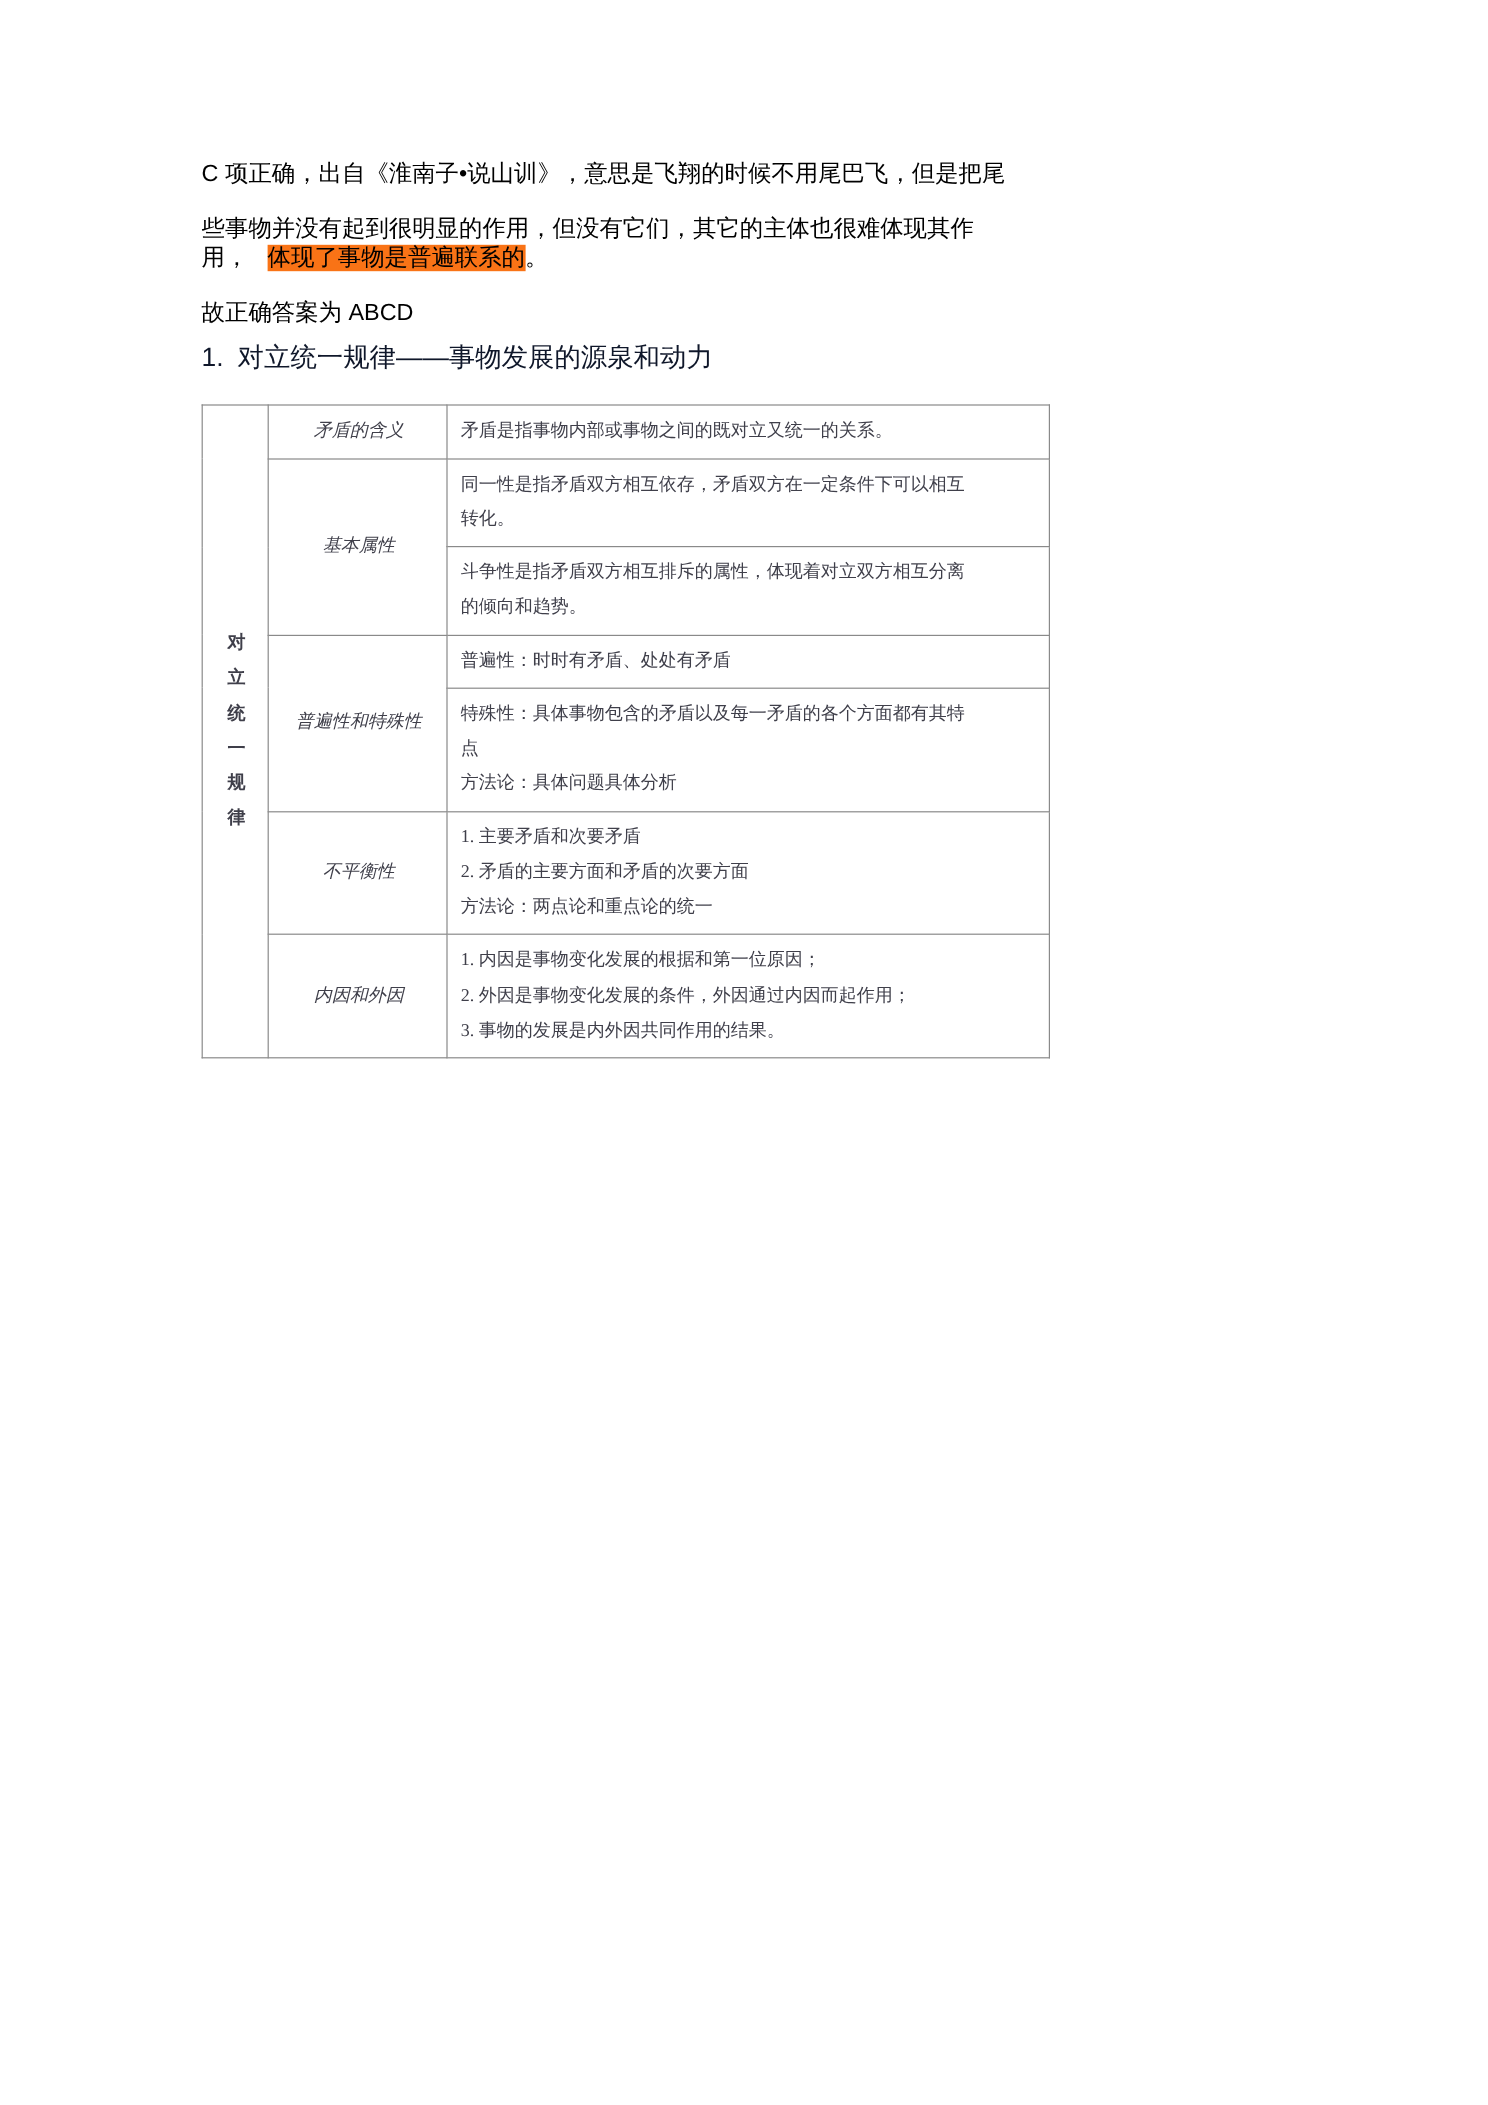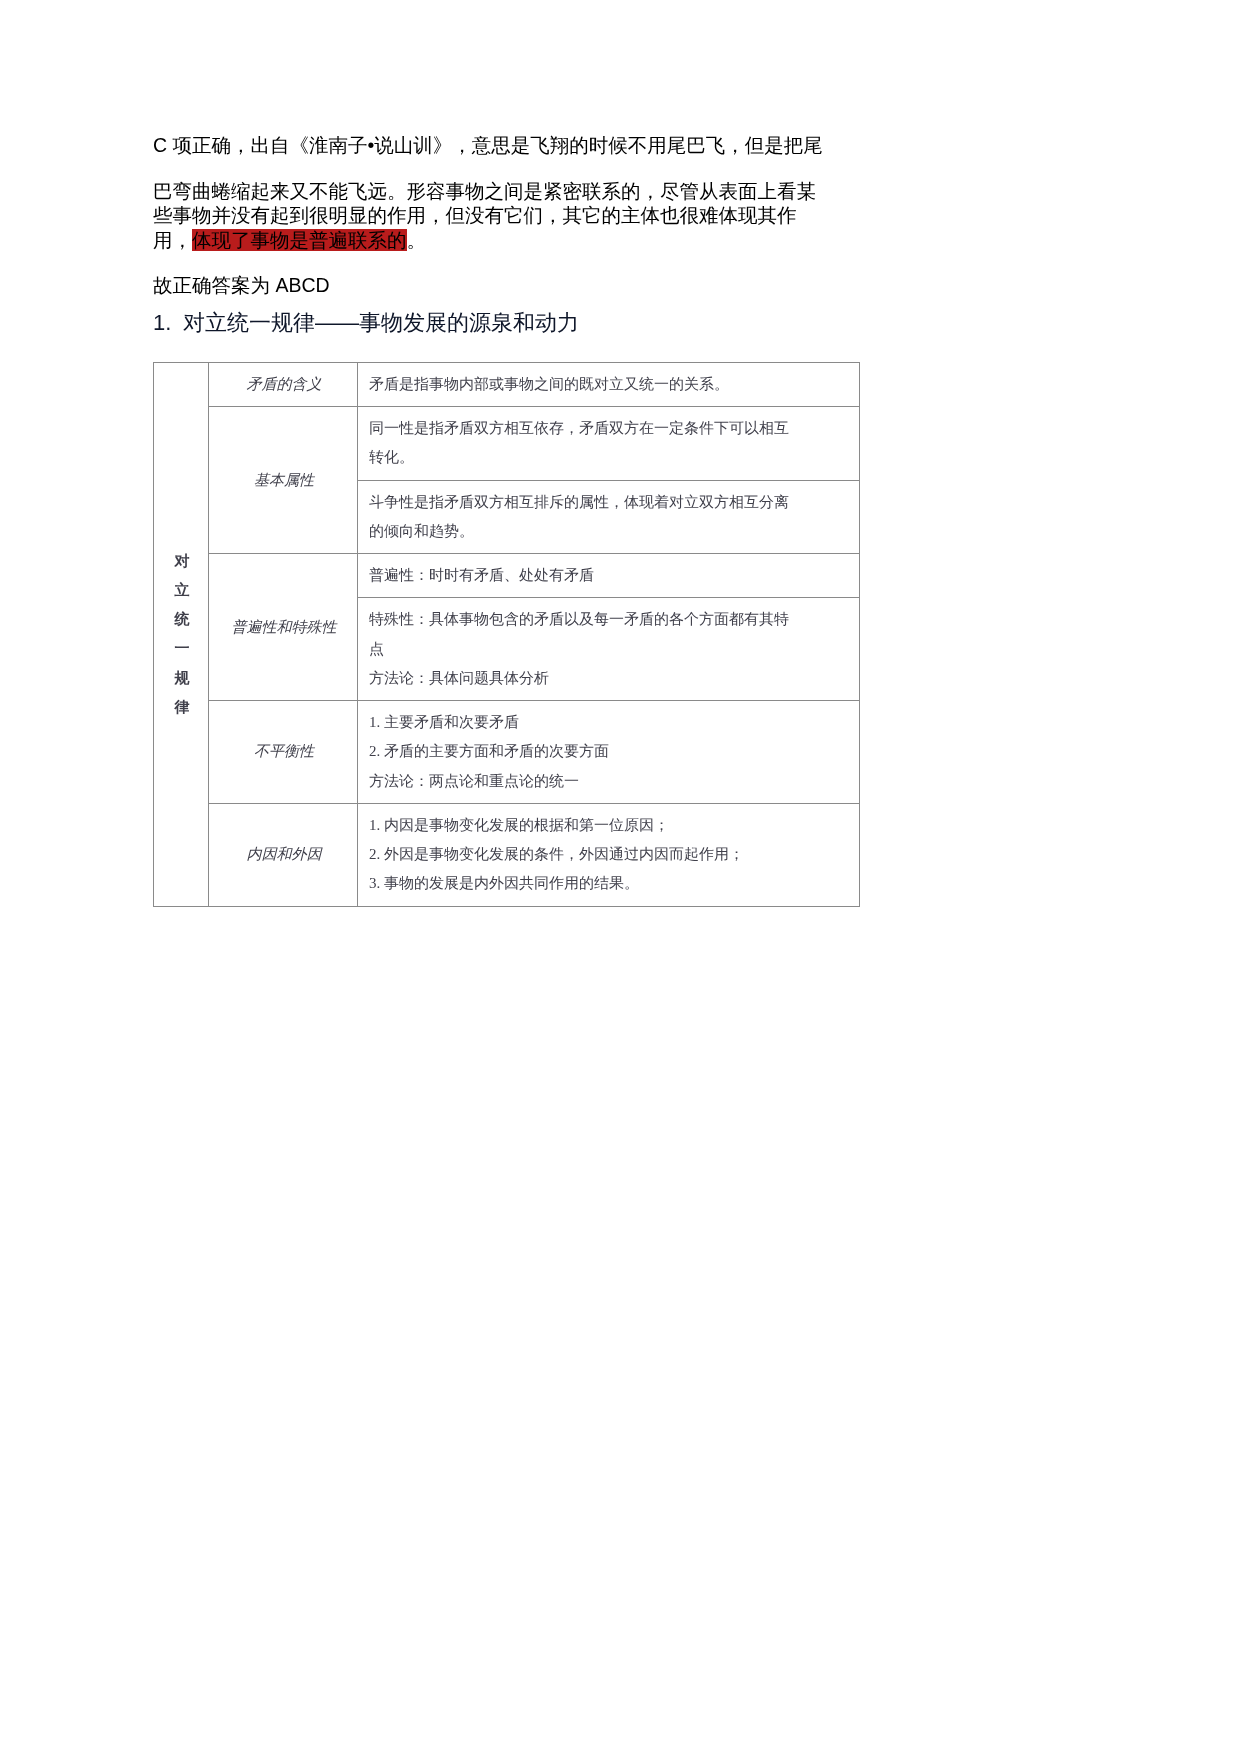--- a/index.html
+++ b/index.html
@@ -17,21 +17,21 @@
   }
   .page {
     position: absolute;
     left: 0; top: 0;
     width: 1240px;
     height: 1754px;
     background: #fff;
   }
   .content {
     position: absolute;
-    left: 153px;
+    left: 168px;
     top: 136px;
     width: 784px;
   }
 
   
   .para {
     font-size: 19.5px;
     line-height: 1.0;
     color: #000;
     text-align: justify;
@@ -39,22 +39,23 @@
   }
   .para .ln {
     display: block;
     white-space: nowrap;
   }
 
   .ln-loose { margin-bottom: 26px; }
   .ln-tight { margin-bottom: 5px; }
 
   .hl {
-    background: #b91c1c;
+    background: #f97316;
     color: #000;
+    margin-left: 16px;
   }
   .green {
     color: #18a05a;
   }
 
   
   .h-section {
     font-size: 30px;
     line-height: 1.15;
     font-weight: normal;
@@ -120,21 +121,20 @@
   }
 </style>
 </head>
 <body>
 
 <div class="page">
   <div class="content">
 
     <div class="para">
       <span class="ln ln-loose"><span>C 项正确，出自《淮南子•说山训》，意思是飞翔的时候不用尾巴飞，但是把尾</span></span>
-      <span class="ln ln-tight"><span>巴弯曲蜷缩起来又不能飞远。形容事物之间是紧密联系的，尽管从表面上看某</span></span>
       <span class="ln ln-tight"><span>些事物并没有起到很明显的作用，但没有它们，其它的主体也很难体现其作</span></span>
       <span class="ln ln-loose"><span>用，</span><span class="hl">体现了事物是普遍联系的</span><span>。</span></span>
     </div>
 
     <div class="para">
       <span class="ln"><span>故正确答案为 ABCD</span></span>
     </div>
 
 
     <div class="h-sub">

